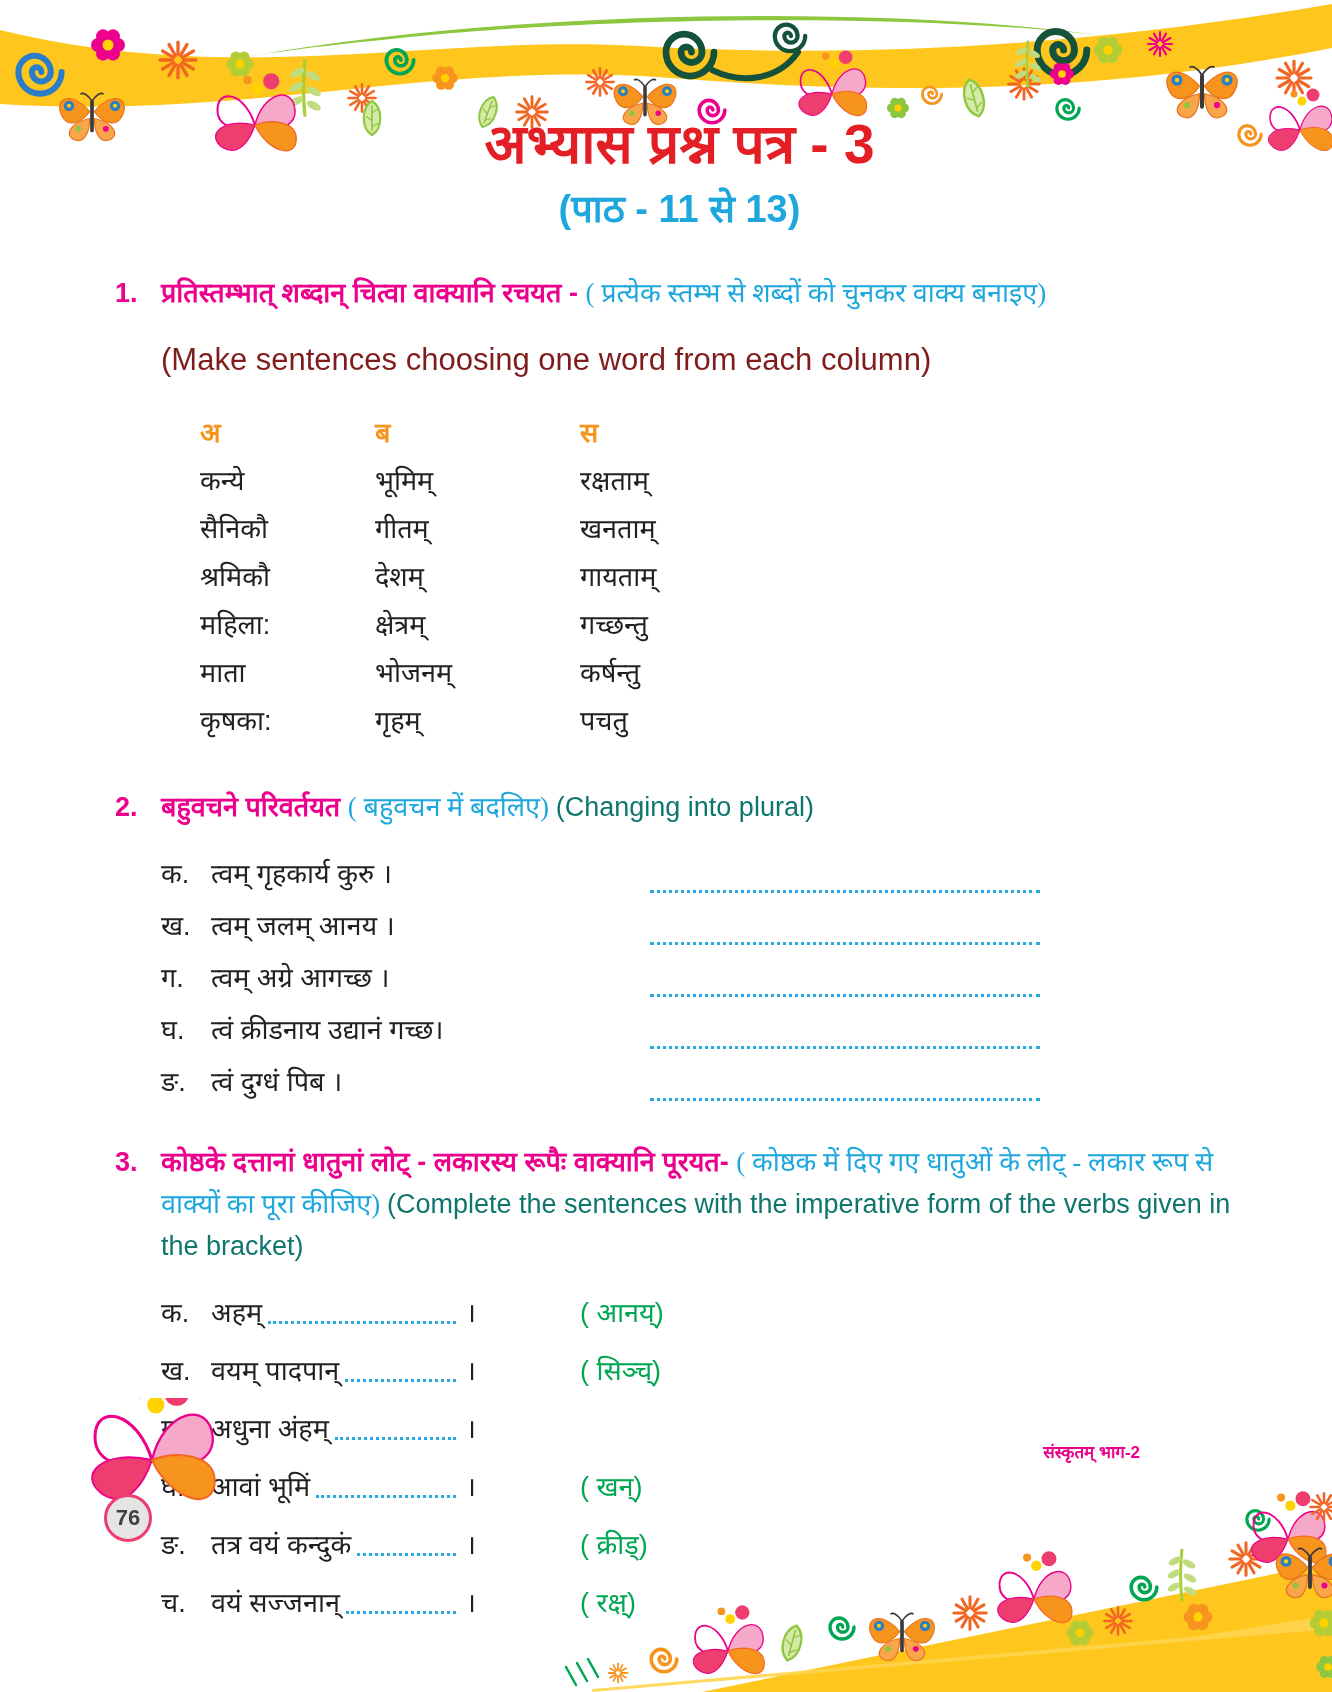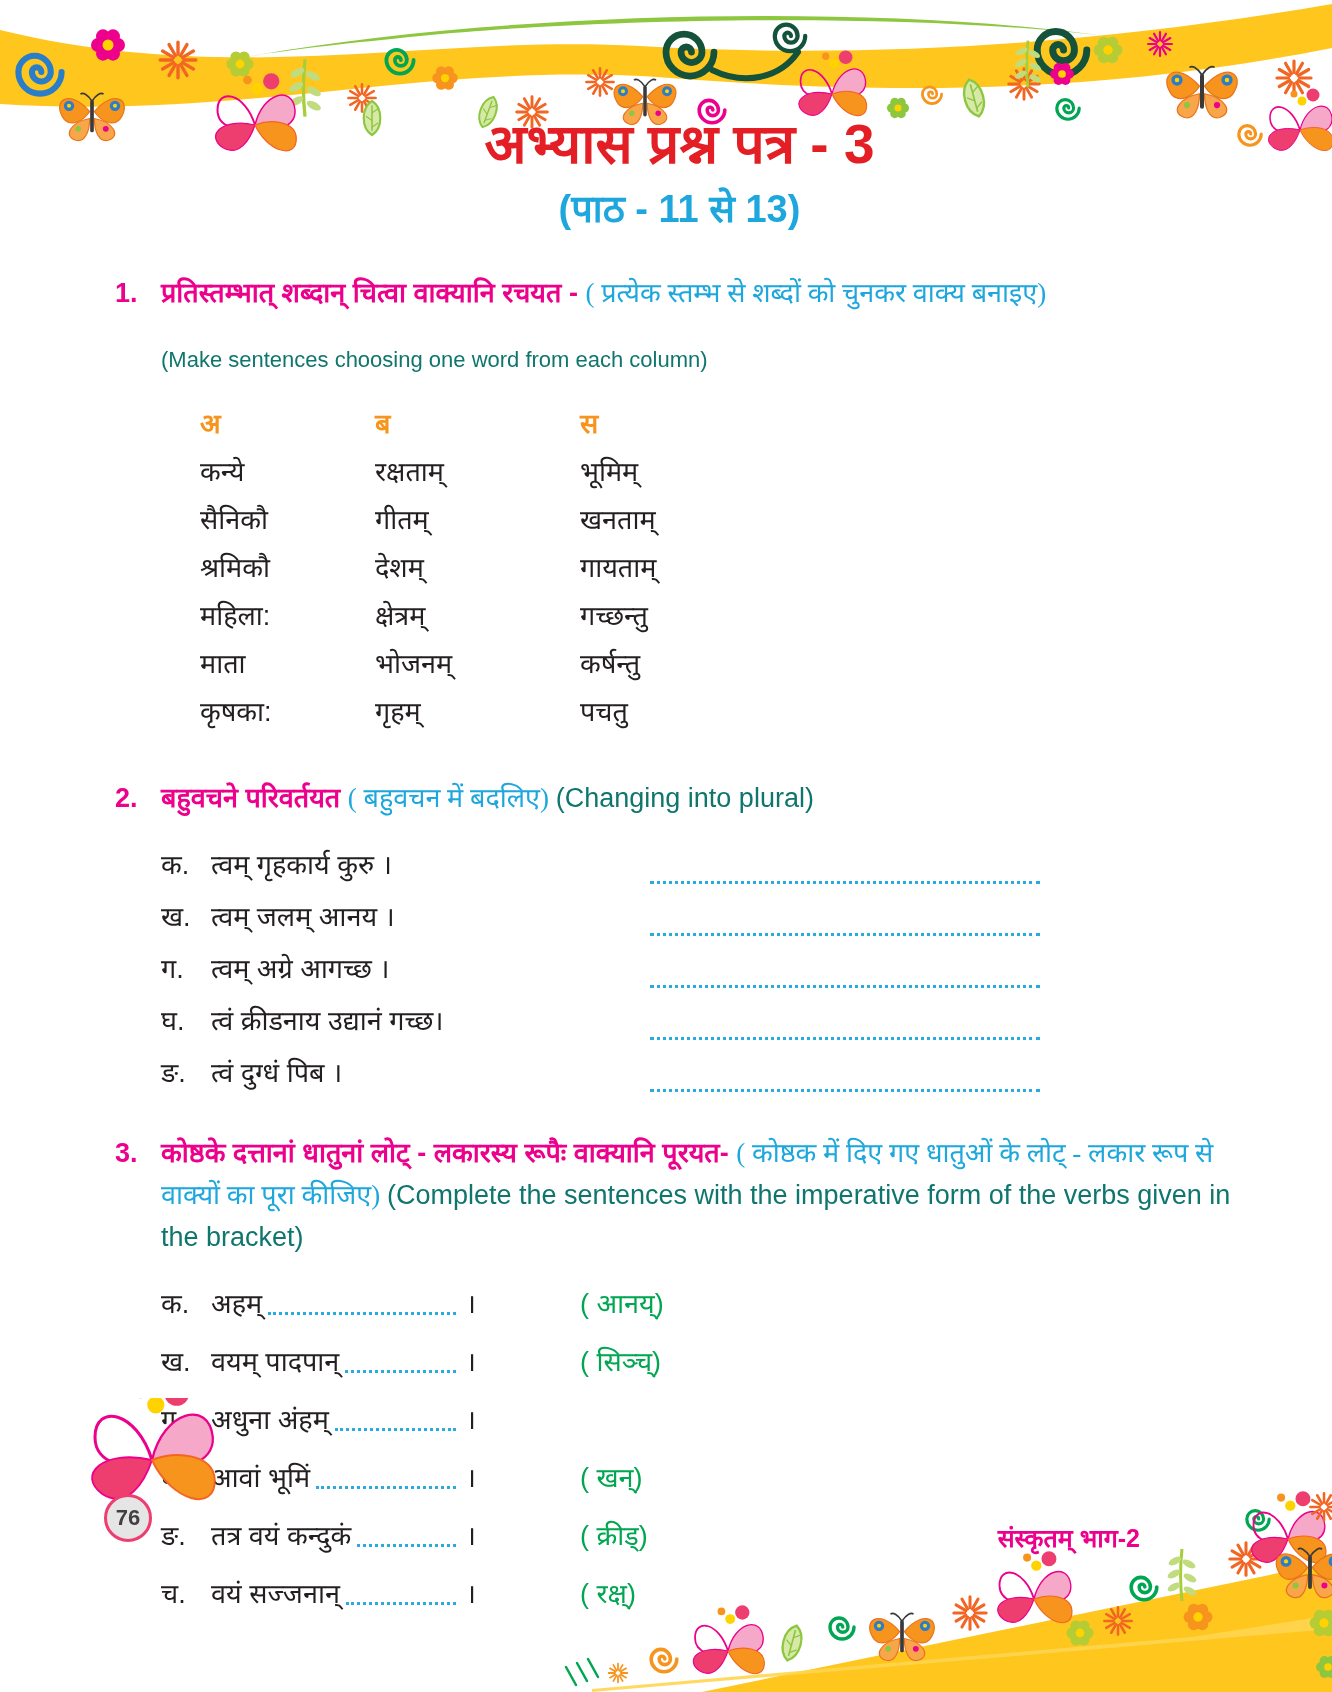--- a/index.html
+++ b/index.html
@@ -14,21 +14,21 @@
 
   .title{margin:0;text-align:center;font-size:55px;line-height:64px;font-weight:bold;color:#E31E24;}
   .subtitle{margin:10px 0 0;text-align:center;font-size:38px;line-height:46px;font-weight:bold;color:#1DA7DD;}
 
   .question{margin-top:40px;}
   .qhead{position:relative;padding-left:46px;font-size:27px;line-height:42px;}
   .qnum{position:absolute;left:0;top:0;color:#EC008C;font-weight:bold;}
   .sa{color:#EC008C;font-weight:bold;}
   .hi{color:#1DA7DD;font-family:Liberation Serif, serif;}
   .en{color:#0f766e;}
-  .qhead-en{padding-left:46px;font-size:22px;line-height:38px;color:#0f766e;margin-top:2px;}
+  .qhead-en{padding-left:46px;font-size:31px;line-height:38px;color:#7f1d1d;margin-top:2px;}
 
   
   .match-table{display:grid;grid-template-columns:175px 205px 230px;margin:12px 0 0 85px;font-size:27px;}
   .match-table span{padding:9px 0 11px;line-height:28px;}
   .col-head{color:#F7941D;font-weight:bold;}
 
   
   .fill-item{display:grid;grid-template-columns:50px 439px 390px;margin:14px 0 0 46px;
              font-size:27px;line-height:38px;align-items:end;}
   .fill-item:first-of-type{margin-top:22px;}
@@ -42,21 +42,21 @@
   .verb-mid .vtext{white-space:nowrap;}
   .verb-mid .dots{flex:1;min-width:36px;margin:0 4px 8px 6px;height:20px;border-bottom-width:3px;}
   .danda{padding-left:6px;}
   .bracket{color:#00A651;padding-left:104px;white-space:nowrap;}
 
   
   .footer-badge{position:absolute;left:86px;top:1398px;width:140px;height:170px;}
   .page-num{position:absolute;left:18px;top:96px;width:42px;height:42px;border-radius:50%;
             border:3px solid #EE3D6F;background:#e5e5e5;display:flex;align-items:center;justify-content:center;
             font-size:22px;font-weight:bold;color:#414042;z-index:2;}
-  .book-title{position:absolute;right:192px;top:1520px;font-size:25px;font-weight:bold;color:#EC008C;}
+  .book-title{position:absolute;right:192px;top:1440px;font-size:17px;font-weight:bold;color:#EC008C;}
 </style>
 </head>
 <body>
 
 <svg class="deco-top" viewBox="0 0 1332 195" xmlns="http://www.w3.org/2000/svg">
   <defs>
     <g id="sym-burst" stroke="currentColor" stroke-width="3.2" stroke-linecap="round">
       <line x1="5.5" y1="0" x2="17" y2="0"></line>
         <line x1="4.3" y1="2.5" x2="14.7" y2="8.5"></line>
       <line x1="2.5" y1="4.3" x2="8.5" y2="14.7"></line>
@@ -170,22 +170,22 @@
       <span class="qnum">1.</span><span class="sa">प्रतिस्तम्भात् शब्दान् चित्वा वाक्यानि रचयत - </span><span class="hi">( प्रत्येक स्तम्भ से शब्दों को चुनकर वाक्य बनाइए)</span>
     </p>
     <p class="qhead-en">(Make sentences choosing one word from each column)</p>
 
     <div class="match-table">
       <span class="col-head">अ</span>
       <span class="col-head">ब</span>
       <span class="col-head">स</span>
 
       <span>कन्ये</span>
+      <span>भूमिम्</span>
       <span>रक्षताम्</span>
-      <span>भूमिम्</span>
 
       <span>सैनिकौ</span>
       <span>गीतम्</span>
       <span>खनताम्</span>
 
       <span>श्रमिकौ</span>
       <span>देशम्</span>
       <span>गायताम्</span>
 
       <span>महिला:</span>

